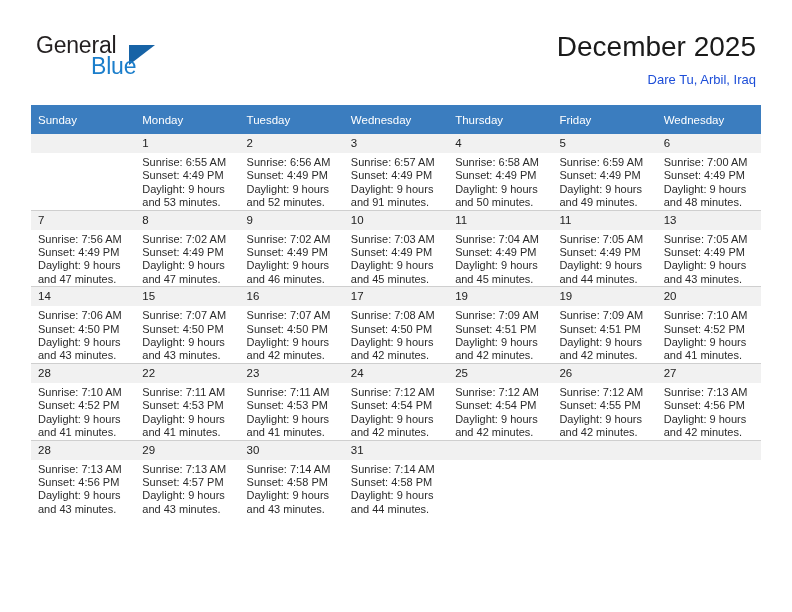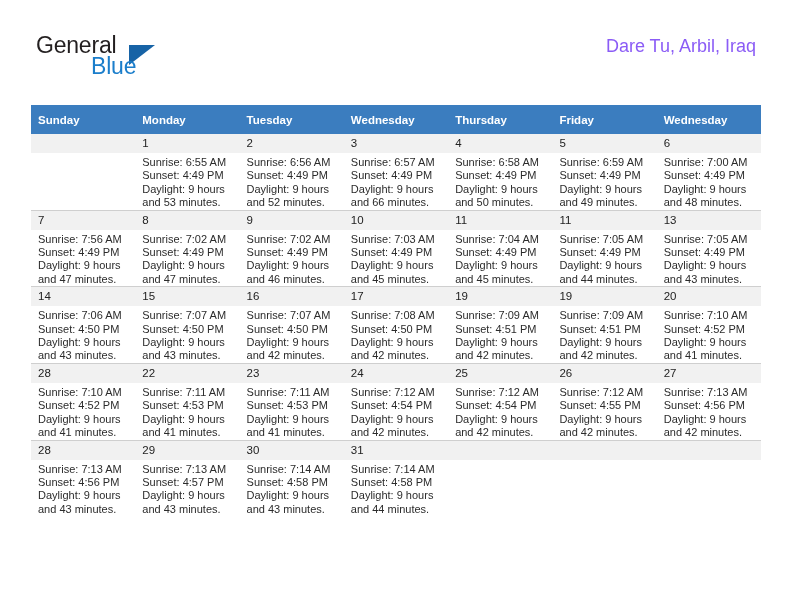--- a/index.html
+++ b/index.html
@@ -70,41 +70,41 @@
     top: 30px;
     text-align: right;
   }
   .month-title {
     font-size: 28px;
     color: #1a1a1a;
     line-height: 34px;
     white-space: nowrap;
   }
   .location {
-    font-size: 18px;
-    color: #8b5cf6;
+    font-size: 13px;
+    color: #1d4ed8;
     line-height: 20px;
     margin-top: 6px;
     white-space: nowrap;
   }
 
   
   .calendar {
     position: absolute;
     left: 31px;
     top: 105px;
     width: 730px;
     border-collapse: collapse;
     table-layout: fixed;
   }
   .calendar th {
     background: #3b7dbf;
     color: #ffffff;
     font-size: 11.5px;
-    font-weight: bold;
+    font-weight: normal;
     text-align: left;
     padding: 5px 0 5px 7px;
     height: 19px;
     vertical-align: middle;
     border: none;
   }
   .calendar td {
     width: 104.28px;
     height: 75px;
     vertical-align: top;
@@ -142,20 +142,21 @@
 
   <div class="header">
 
     <div class="brand">
       <span class="brand-general">General</span>
       <span class="brand-triangle"></span>
       <span class="brand-blue">Blue</span>
     </div>
 
     <div class="title-block">
+      <div class="month-title">December 2025</div>
       <div class="location">Dare Tu, Arbil, Iraq</div>
     </div>
 
   </div>
 
   <table class="calendar">
     <thead>
       <tr>
         <th>Sunday</th>
         <th>Monday</th>
@@ -188,21 +189,21 @@
               <div>Daylight: 9 hours</div>
               <div>and 52 minutes.</div>
             </div>
           </td>
           <td>
             <span class="daynum">3</span>
             <div class="info">
               <div>Sunrise: 6:57 AM</div>
               <div>Sunset: 4:49 PM</div>
               <div>Daylight: 9 hours</div>
-              <div>and 66 minutes.</div>
+              <div>and 91 minutes.</div>
             </div>
           </td>
           <td>
             <span class="daynum">4</span>
             <div class="info">
               <div>Sunrise: 6:58 AM</div>
               <div>Sunset: 4:49 PM</div>
               <div>Daylight: 9 hours</div>
               <div>and 50 minutes.</div>
             </div>

